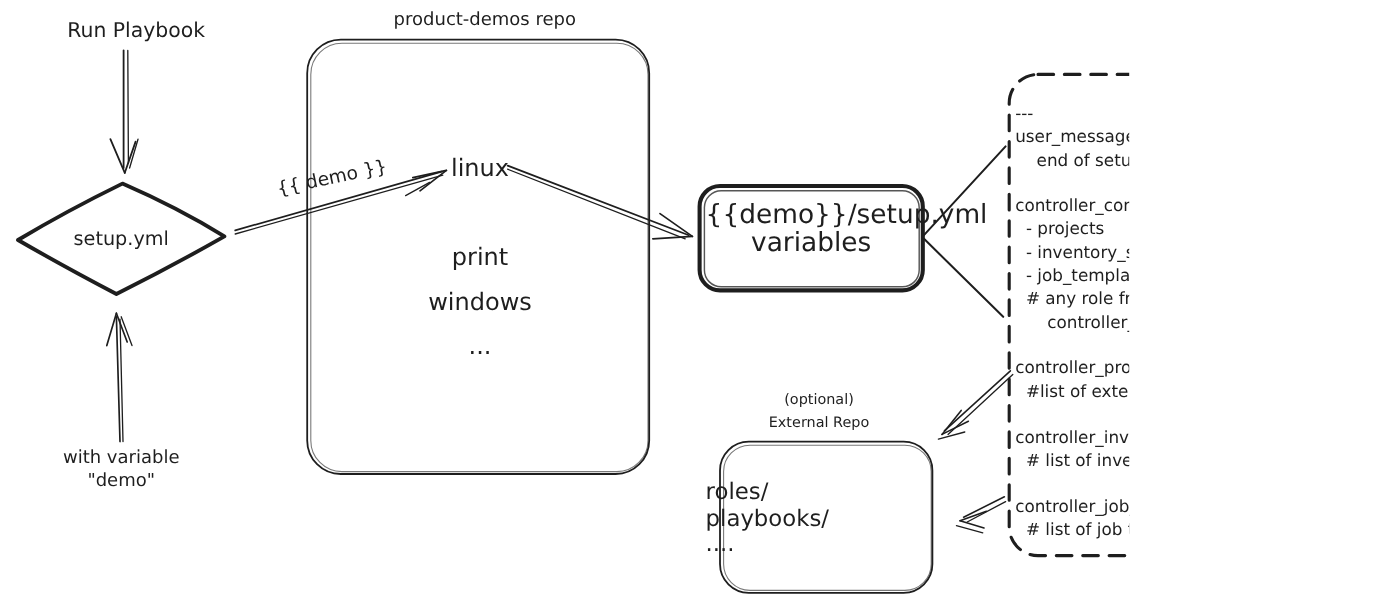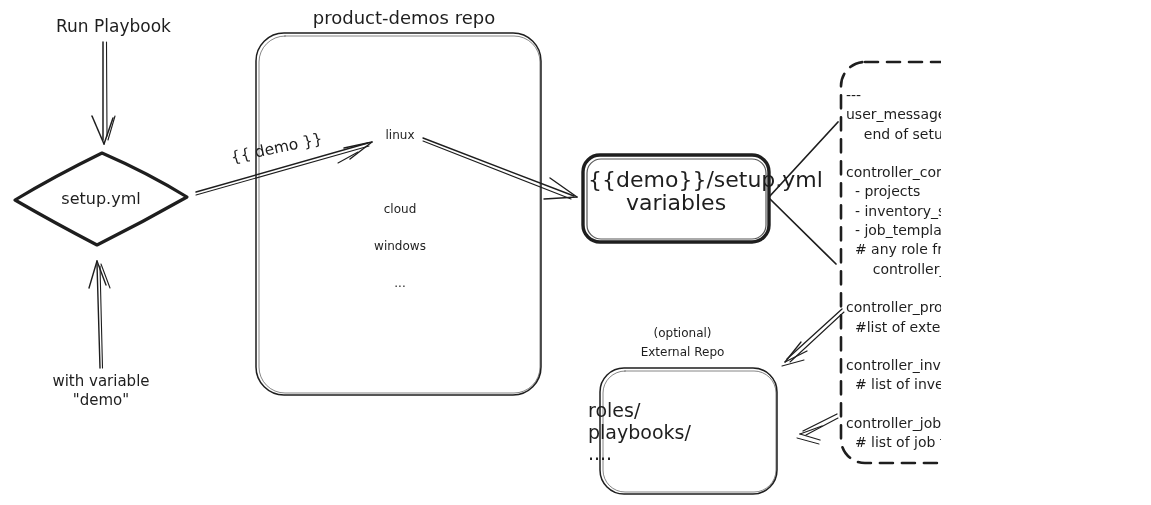--- a/index.html
+++ b/index.html
@@ -14,22 +14,22 @@
   }
   #strokes { position: absolute; left: 0; top: 0; }
   .txt { position: absolute; line-height: 1.2; }
   .pre { white-space: pre; }
   .preline { white-space: pre-line; }
   .center { text-align: center; }
 
   .run-label      { left: 56px;  top: 16px;  font-size: 17px; }
   .withvar-label  { left: 40px;  top: 372px; width: 122px; font-size: 15px; line-height: 18.5px; text-align: center; }
   .diamond-label  { left: 14px;  top: 189px; width: 174px; font-size: 16px; }
-  .repo-title     { left: 304px; top: 7px;   width: 200px; font-size: 18px; }
-  .repo-item      { left: 330px; width: 140px; font-size: 12px; }
+  .repo-title     { left: 304px; top: 7px;   width: 200px; font-size: 15px; }
+  .repo-item      { left: 330px; width: 140px; font-size: 20px; }
   .item-0 { top: 128px; }
   .item-1 { top: 164px; }
   .item-2 { top: 202px; }
   .item-3 { top: 239px; }
   .item-4 { top: 276px; }
   .demo-label     { left: 230px; top: 139px; width: 94px; font-size: 15.5px;
                     transform: rotate(-12deg); transform-origin: center; }
   .vars-label     { left: 588px; top: 168px; width: 176px; font-size: 22px; line-height: 23px; }
   .setup-title    { left: 937px; top: 36px;  width: 100px; font-size: 16px; }
   .yaml-content   { left: 846px; top: 86px;  font-size: 14px; line-height: 19.3px; }
@@ -126,21 +126,21 @@
   <div class="txt run-label">Run Playbook</div>
 
   <div class="txt withvar-label preline center">with variable
 "demo"</div>
 
   <div class="txt diamond-label center">setup.yml</div>
 
   <div class="txt repo-title center">product-demos repo</div>
 
   <div class="txt repo-item item-0 center">linux</div>
-  <div class="txt repo-item item-2 center">cloud</div>
+  <div class="txt repo-item item-2 center">print</div>
   <div class="txt repo-item item-3 center">windows</div>
   <div class="txt repo-item item-4 center">...</div>
 
   <div class="txt demo-label">{{ demo }}</div>
 
   <div class="txt vars-label preline center">{{demo}}/setup.yml
 variables</div>
 
   <div class="txt setup-title center">setup.yml</div>
 

